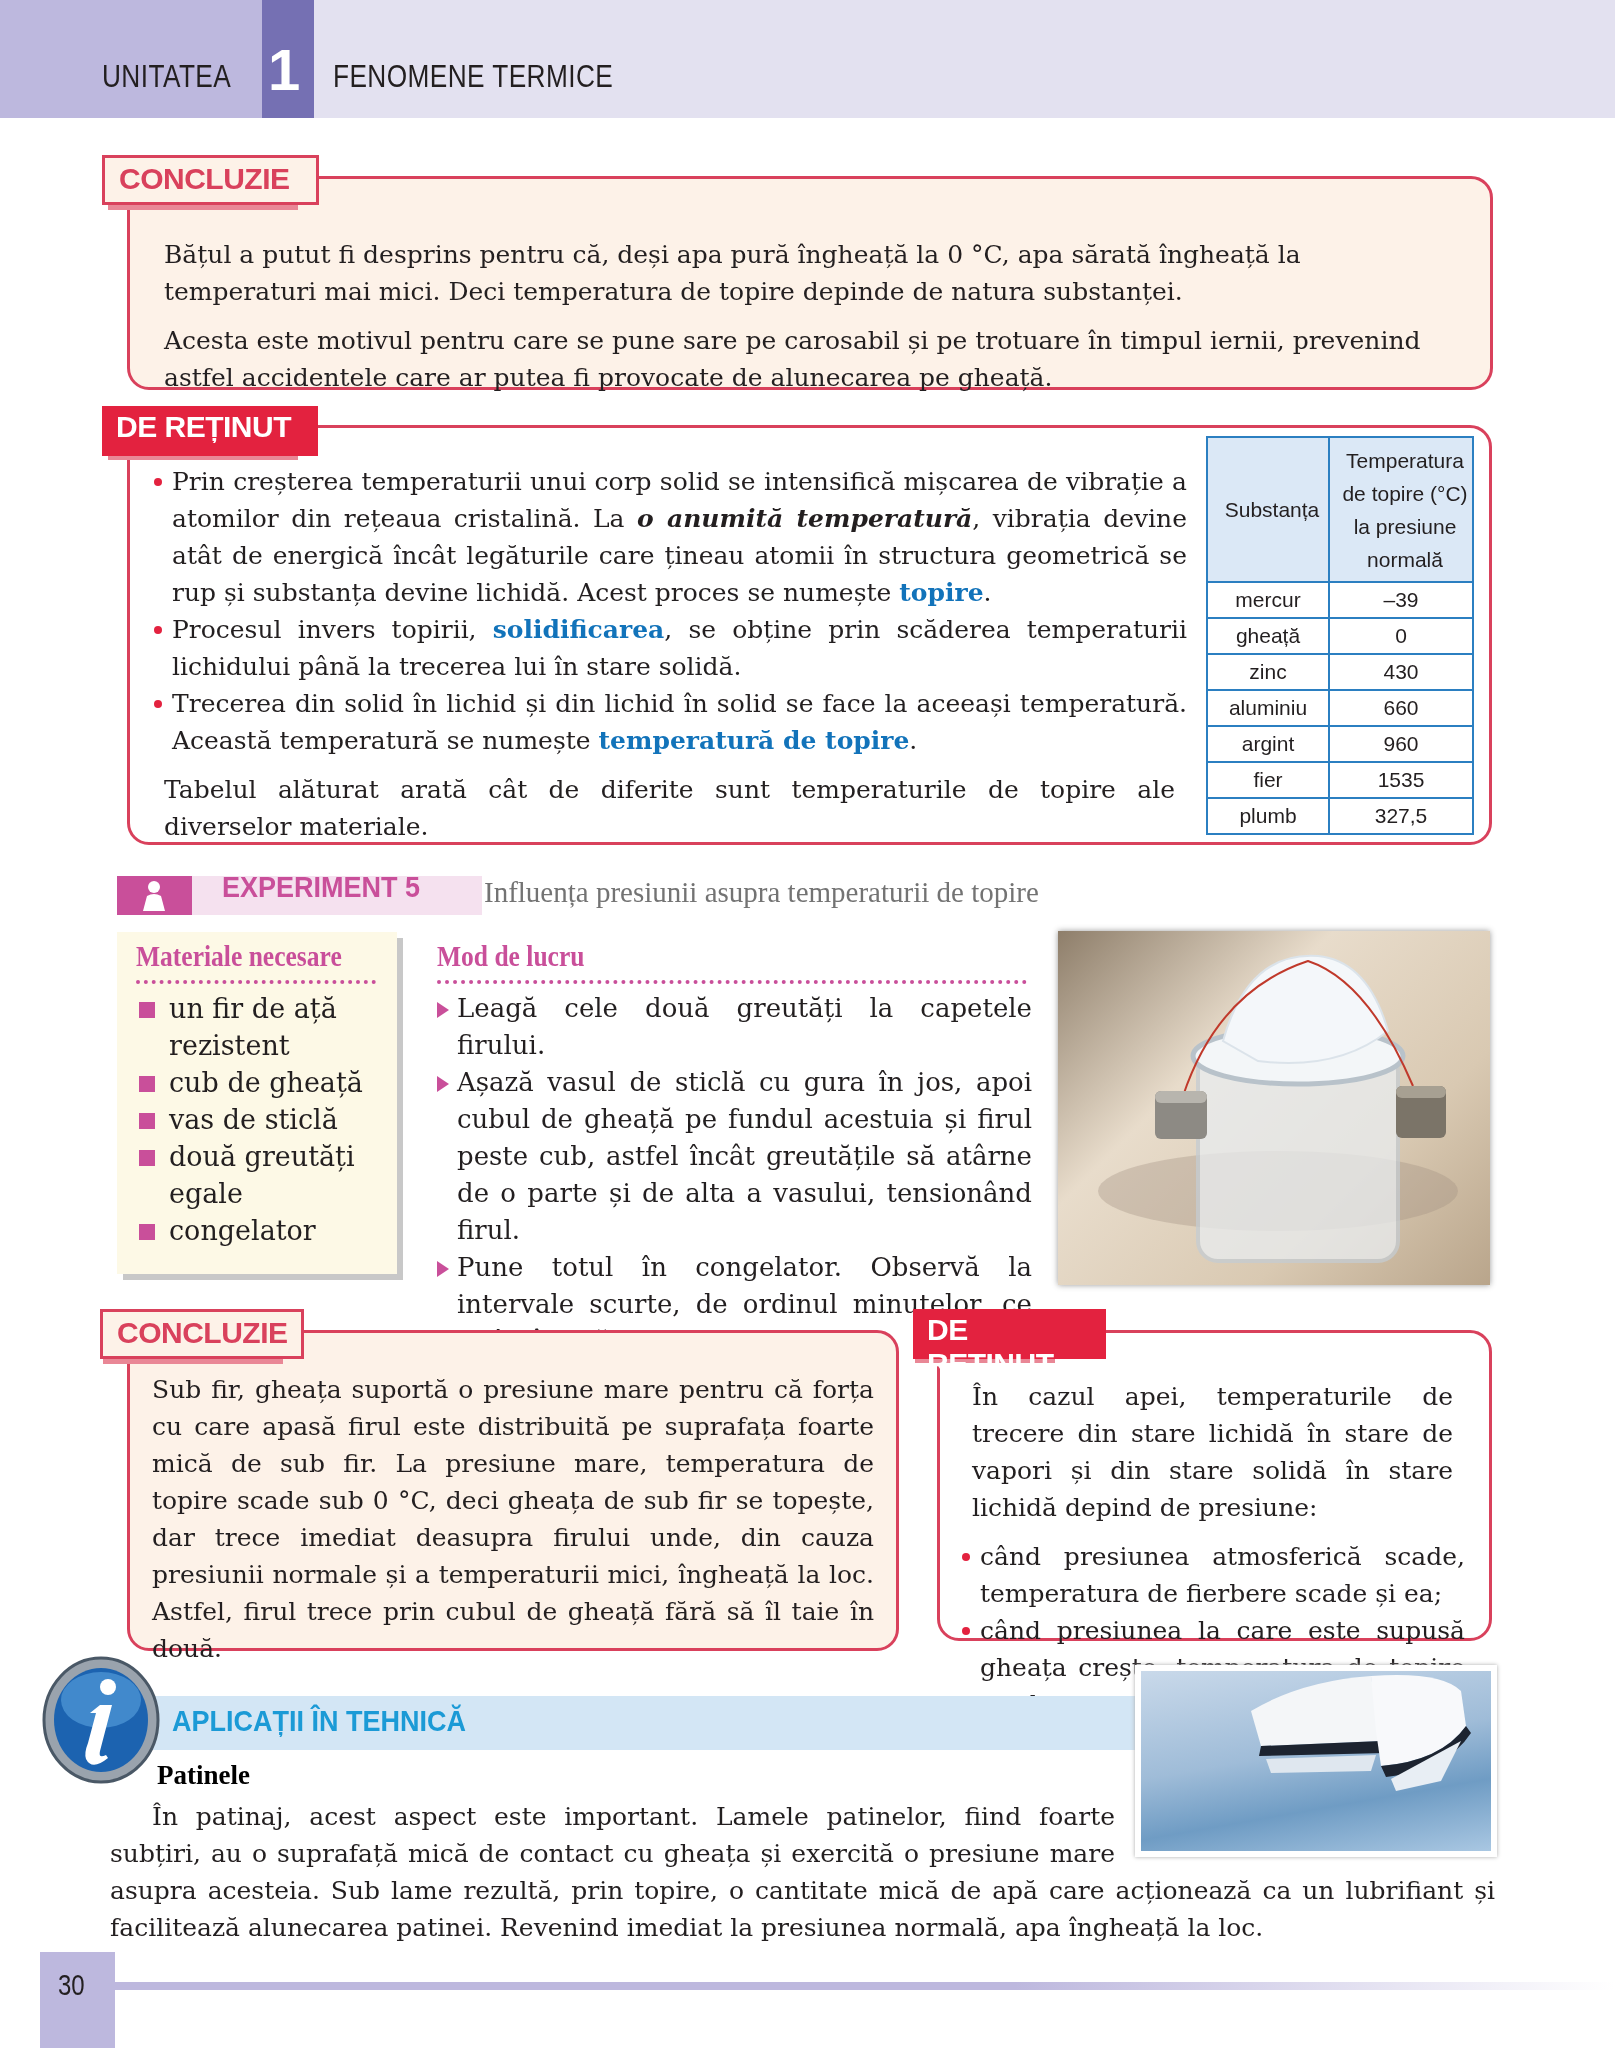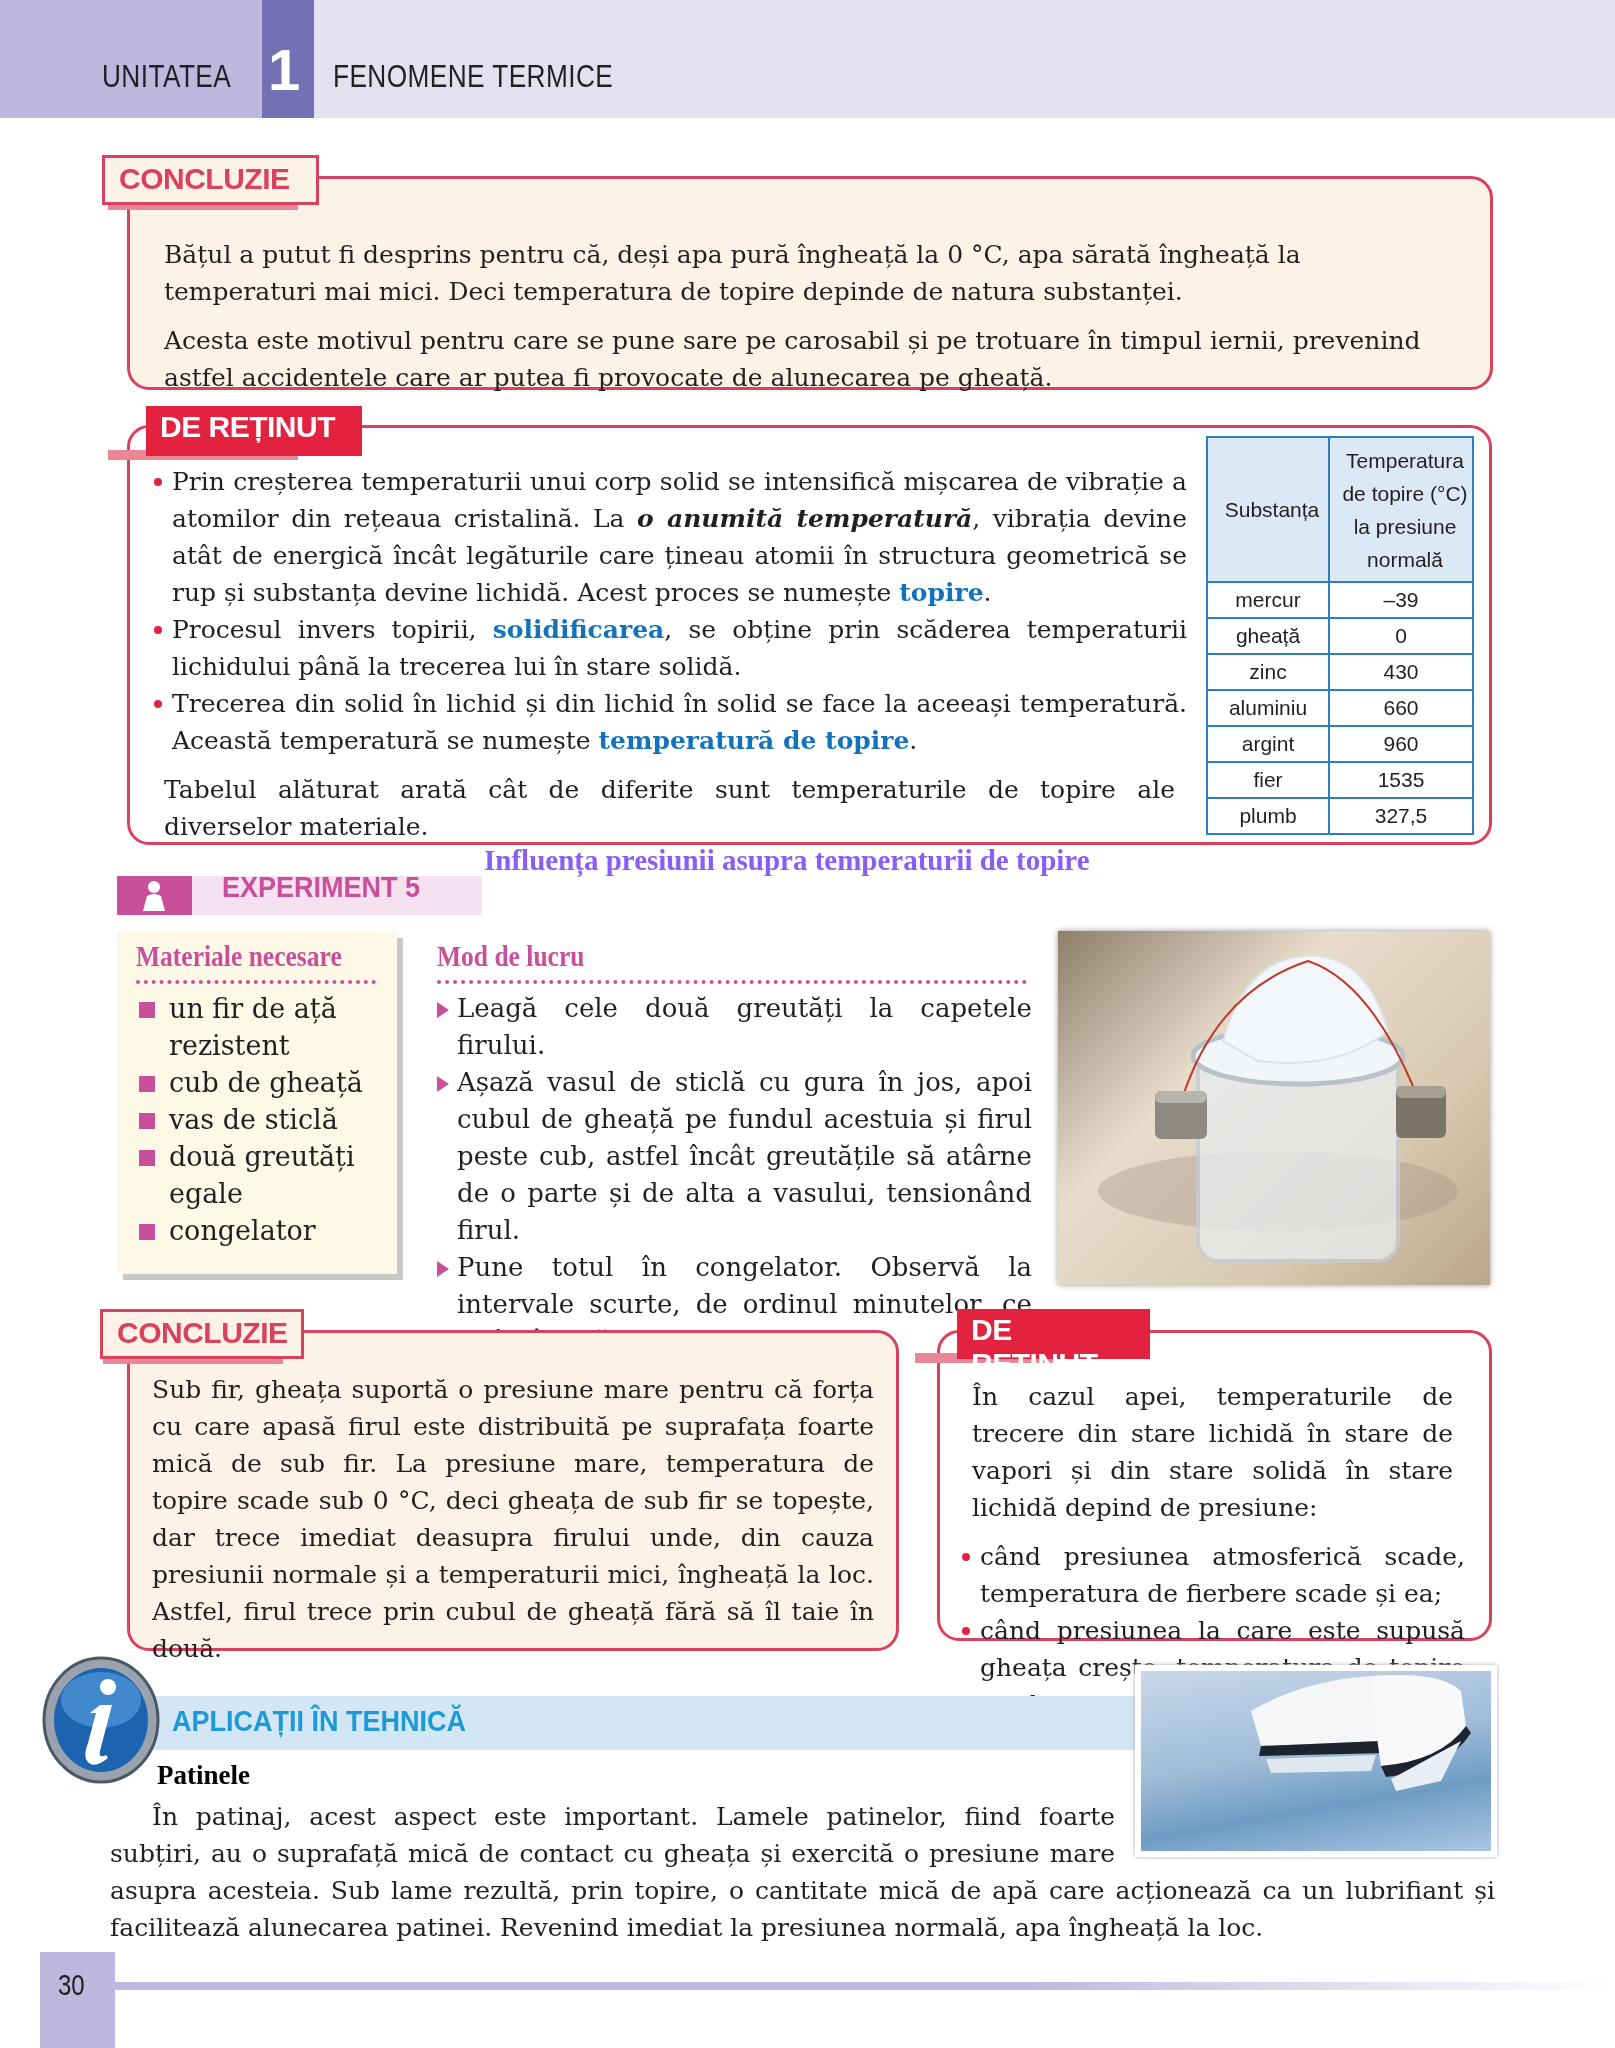--- a/index.html
+++ b/index.html
@@ -13,39 +13,39 @@
   .hdr-text{font-family:"Liberation Sans",sans-serif;font-size:32px;letter-spacing:0.5px;top:58px;color:#231f20;transform:scaleX(0.82);transform-origin:left top;}
   #hdr-unit{left:102px;font-weight:normal;}
   #hdr-numtxt{left:268px;top:36px;font-size:58px;font-weight:bold;color:#fff;font-family:"Liberation Sans",sans-serif;}
   #hdr-title{left:333px;}
   
   .box{border:3px solid #d9415c;border-radius:22px;box-sizing:border-box;}
   .box.cream{background:#fdf2e8;}
   .box.white{background:#ffffff;}
   .tag{font-family:"Liberation Sans",sans-serif;font-weight:bold;font-size:30px;padding:4px 14px;box-sizing:border-box;letter-spacing:-0.5px;}
   .tag.outline{background:#fdf2e8;color:#d9415c;border:3px solid #d9415c;}
-  .tag.solid{background:#e3223f;color:#fff;margin-left:44px;}
+  .tag.solid{background:#e3223f;color:#fff;}
   .tag-shadow{height:10px;background:#e98796;}
   .txt{font-size:25px;line-height:37px;}
   .txt p{margin:12px;}
   .blue{color:#1273ba;font-weight:bold;}
   .bi{font-weight:bold;font-style:italic;}
   ul.dots{margin:0;padding:0;list-style:none;}
   ul.dots li{position:relative;padding-left:20px;}
   ul.dots li:before{content:"";position:absolute;left:2px;top:15px;width:8px;height:8px;border-radius:50%;background:#e3223f;}
   
   table.mt{border-collapse:collapse;font-family:"Liberation Sans",sans-serif;font-size:21px;}
   table.mt td,table.mt th{border:2px solid #2b7fc1;text-align:center;padding:0;font-weight:normal;}
   table.mt th{background:#dbe8f6;line-height:33px;padding-left:8px;}
   table.mt td{height:34px;}
   
   #exp-icon{left:117px;top:876px;width:75px;height:39px;background:#c94f9a;}
   #exp-band{left:192px;top:876px;width:290px;height:39px;background:#f5e1ef;}
   #exp-title{left:222px;top:870px;font-family:"Liberation Sans",sans-serif;font-weight:bold;font-size:30px;color:#c94f9a;transform:scaleX(0.9);transform-origin:left top;}
-  #exp-sub{left:484px;top:844px;font-family:"Liberation Serif",serif;font-weight:bold;font-size:29px;color:#8b5cf6;}
+  #exp-sub{left:484px;top:876px;font-family:"Liberation Serif",serif;font-weight:normal;font-size:29px;color:#737373;}
   #mat-note{left:117px;top:932px;width:280px;height:342px;background:#fdf9e6;box-shadow:6px 6px 0 #c8c8c8;}
   .sec-h{font-family:"Liberation Serif",serif;font-weight:bold;font-size:29px;color:#c94f9a;transform:scaleX(0.88);transform-origin:left top;}
   .dotline{border-bottom:4px dotted #c94f9a;height:0;}
   .mat-list{font-size:27px;line-height:37px;}
   .mat-list div{position:relative;padding-left:32px;}
   .sq{position:absolute;left:2px;top:12px;width:16px;height:16px;background:#c94f9a;}
   .steps{font-size:26px;line-height:37px;}
   .steps div{position:relative;padding-left:20px;}
   .tri{position:absolute;left:0;top:12px;width:0;height:0;border-top:8px solid transparent;border-bottom:8px solid transparent;border-left:12px solid #c94f9a;}
   #photo{left:1058px;top:931px;width:432px;height:354px;background:linear-gradient(135deg,#8e7e6a 0%,#e8dccb 35%,#d9c9b2 70%,#b9a58b 100%);box-shadow:0 0 6px #999;overflow:hidden;}

